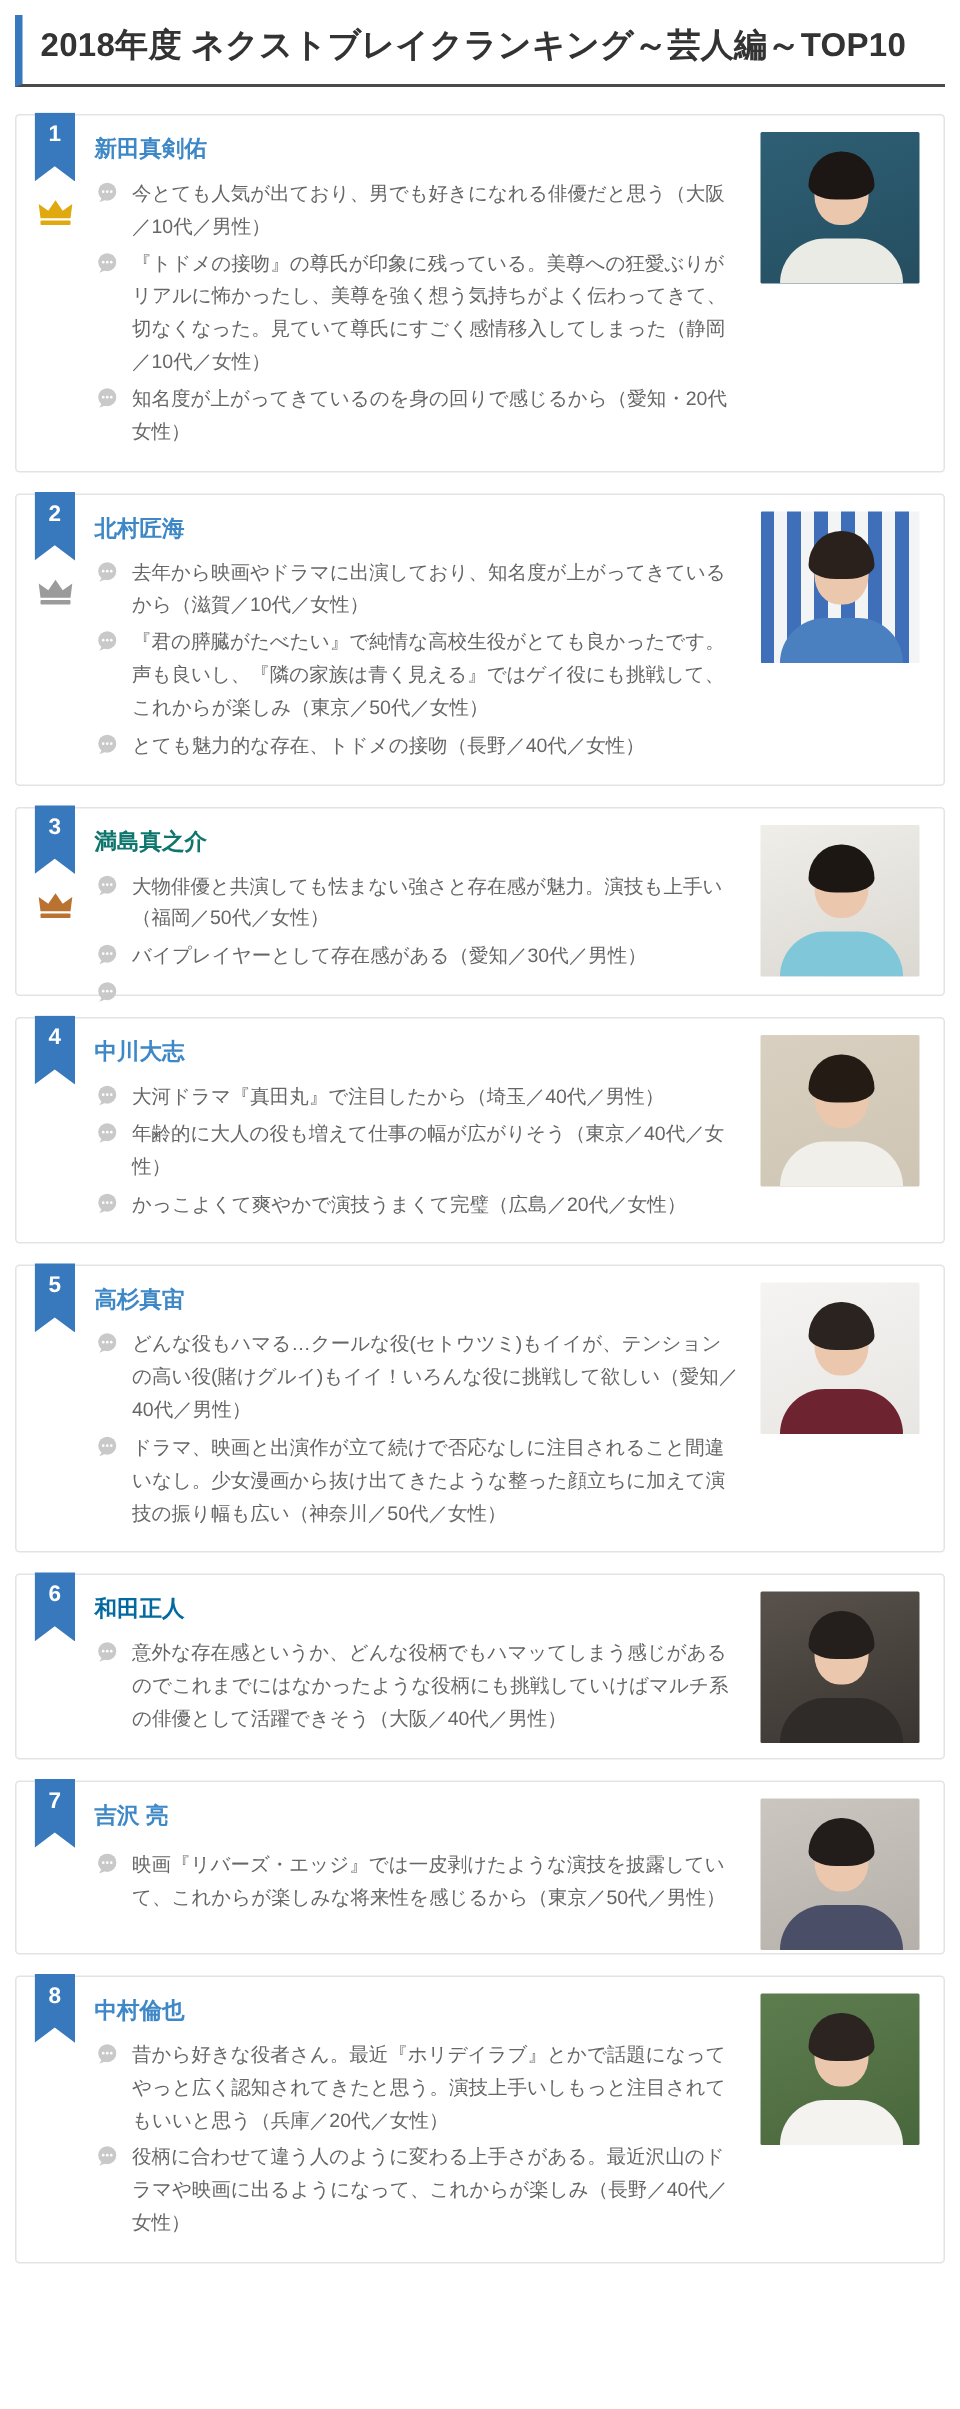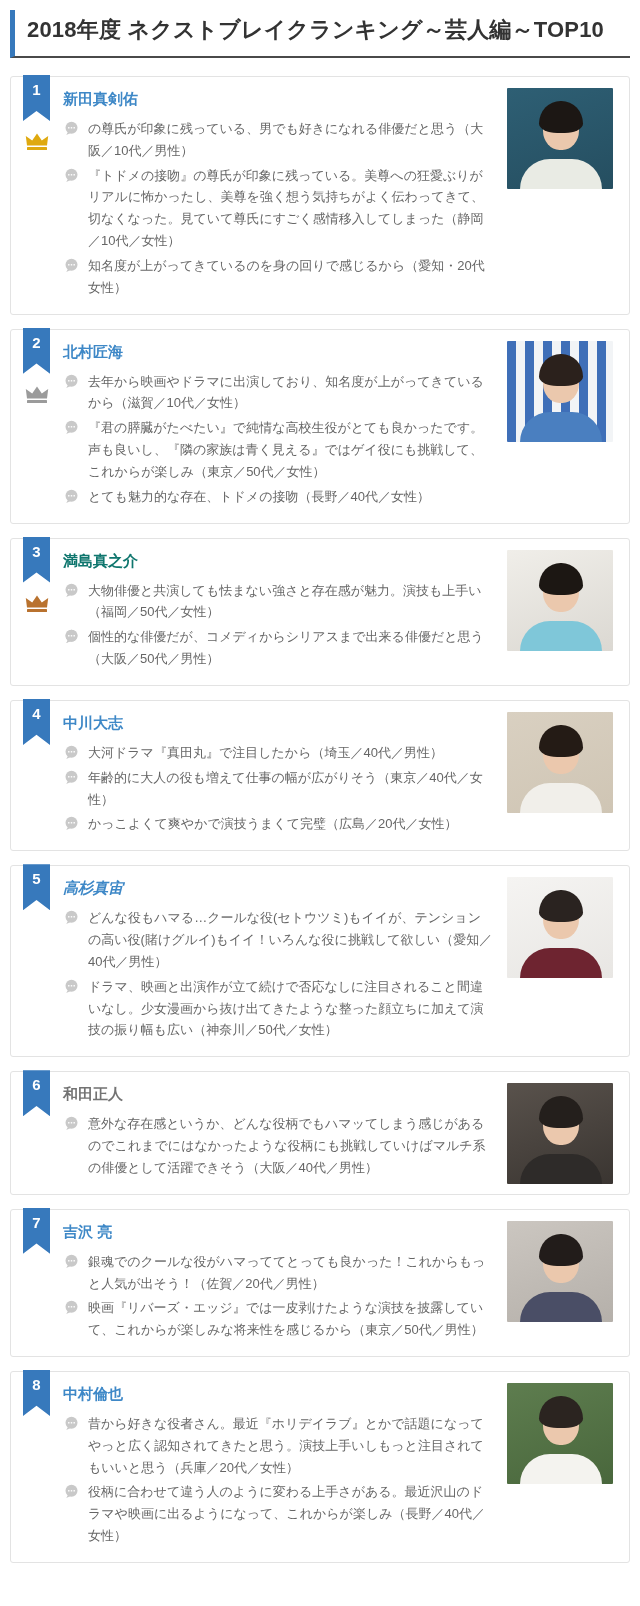--- a/index.html
+++ b/index.html
@@ -129,21 +129,21 @@
       </svg>
     </div>
     <a class="entry-name" style="color: rgb(62, 136, 199);">新田真剣佑</a>
     <ul class="comments">
           <li class="comment"><span class="bubble-icon"><svg viewBox="0 0 20 20" width="15" height="15" aria-hidden="true">
                 <circle cx="10" cy="9" r="8" fill="#C9C9C9"></circle>
                 <path d="M5.5 14 L3 18.5 L9 16 Z" fill="#C9C9C9"></path>
                 <circle cx="6.4" cy="9" r="1.15" fill="#fff"></circle>
                 <circle cx="10" cy="9" r="1.15" fill="#fff"></circle>
                 <circle cx="13.6" cy="9" r="1.15" fill="#fff"></circle>
-              </svg></span><span>の尊氏が印象に残っている、男でも好きになれる俳優だと思う（大阪／10代／男性）</span></li>
+              </svg></span><span>今とても人気が出ており、男でも好きになれる俳優だと思う（大阪／10代／男性）</span></li>
           <li class="comment"><span class="bubble-icon"><svg viewBox="0 0 20 20" width="15" height="15" aria-hidden="true">
                 <circle cx="10" cy="9" r="8" fill="#C9C9C9"></circle>
                 <path d="M5.5 14 L3 18.5 L9 16 Z" fill="#C9C9C9"></path>
                 <circle cx="6.4" cy="9" r="1.15" fill="#fff"></circle>
                 <circle cx="10" cy="9" r="1.15" fill="#fff"></circle>
                 <circle cx="13.6" cy="9" r="1.15" fill="#fff"></circle>
               </svg></span><span>『トドメの接吻』の尊氏が印象に残っている。美尊への狂愛ぶりがリアルに怖かったし、美尊を強く想う気持ちがよく伝わってきて、切なくなった。見ていて尊氏にすごく感情移入してしまった（静岡／10代／女性）</span></li>
           <li class="comment"><span class="bubble-icon"><svg viewBox="0 0 20 20" width="15" height="15" aria-hidden="true">
                 <circle cx="10" cy="9" r="8" fill="#C9C9C9"></circle>
                 <path d="M5.5 14 L3 18.5 L9 16 Z" fill="#C9C9C9"></path>
@@ -214,28 +214,28 @@
                 <circle cx="6.4" cy="9" r="1.15" fill="#fff"></circle>
                 <circle cx="10" cy="9" r="1.15" fill="#fff"></circle>
                 <circle cx="13.6" cy="9" r="1.15" fill="#fff"></circle>
               </svg></span><span>大物俳優と共演しても怯まない強さと存在感が魅力。演技も上手い（福岡／50代／女性）</span></li>
           <li class="comment"><span class="bubble-icon"><svg viewBox="0 0 20 20" width="15" height="15" aria-hidden="true">
                 <circle cx="10" cy="9" r="8" fill="#C9C9C9"></circle>
                 <path d="M5.5 14 L3 18.5 L9 16 Z" fill="#C9C9C9"></path>
                 <circle cx="6.4" cy="9" r="1.15" fill="#fff"></circle>
                 <circle cx="10" cy="9" r="1.15" fill="#fff"></circle>
                 <circle cx="13.6" cy="9" r="1.15" fill="#fff"></circle>
+              </svg></span><span>バイプレイヤーとして存在感がある（愛知／30代／男性）</span></li>
+          <li class="comment"><span class="bubble-icon"><svg viewBox="0 0 20 20" width="15" height="15" aria-hidden="true">
+                <circle cx="10" cy="9" r="8" fill="#C9C9C9"></circle>
+                <path d="M5.5 14 L3 18.5 L9 16 Z" fill="#C9C9C9"></path>
+                <circle cx="6.4" cy="9" r="1.15" fill="#fff"></circle>
+                <circle cx="10" cy="9" r="1.15" fill="#fff"></circle>
+                <circle cx="13.6" cy="9" r="1.15" fill="#fff"></circle>
               </svg></span></li>
-          <li class="comment"><span class="bubble-icon"><svg viewBox="0 0 20 20" width="15" height="15" aria-hidden="true">
-                <circle cx="10" cy="9" r="8" fill="#C9C9C9"></circle>
-                <path d="M5.5 14 L3 18.5 L9 16 Z" fill="#C9C9C9"></path>
-                <circle cx="6.4" cy="9" r="1.15" fill="#fff"></circle>
-                <circle cx="10" cy="9" r="1.15" fill="#fff"></circle>
-                <circle cx="13.6" cy="9" r="1.15" fill="#fff"></circle>
-              </svg></span><span>個性的な俳優だが、コメディからシリアスまで出来る俳優だと思う（大阪／50代／男性）</span></li>
         </ul>
     <div class="photo" style="background: linear-gradient(160deg, rgb(240, 238, 233), rgb(219, 216, 210));">
       <span class="body" style="background: rgb(127, 199, 217);"></span>
       <span class="head" style="background: rgb(235, 200, 173);"></span>
       <span class="hair" style="background: rgb(28, 23, 19);"></span>
     </div>
   </div>
 
   <div class="card">
     <div class="rail">
@@ -271,21 +271,21 @@
       <span class="head" style="background: rgb(235, 200, 173);"></span>
       <span class="hair" style="background: rgb(36, 27, 21);"></span>
     </div>
   </div>
 
   <div class="card">
     <div class="rail">
       <div class="badge" style="background: rgb(55, 121, 188);">5</div>
 
     </div>
-    <a class="entry-name" style="color: rgb(62, 136, 199); font-style: italic;">高杉真宙</a>
+    <a class="entry-name" style="color: rgb(62, 136, 199);">高杉真宙</a>
     <ul class="comments">
           <li class="comment"><span class="bubble-icon"><svg viewBox="0 0 20 20" width="15" height="15" aria-hidden="true">
                 <circle cx="10" cy="9" r="8" fill="#C9C9C9"></circle>
                 <path d="M5.5 14 L3 18.5 L9 16 Z" fill="#C9C9C9"></path>
                 <circle cx="6.4" cy="9" r="1.15" fill="#fff"></circle>
                 <circle cx="10" cy="9" r="1.15" fill="#fff"></circle>
                 <circle cx="13.6" cy="9" r="1.15" fill="#fff"></circle>
               </svg></span><span>どんな役もハマる…クールな役(セトウツミ)もイイが、テンションの高い役(賭けグルイ)もイイ！いろんな役に挑戦して欲しい（愛知／40代／男性）</span></li>
           <li class="comment"><span class="bubble-icon"><svg viewBox="0 0 20 20" width="15" height="15" aria-hidden="true">
                 <circle cx="10" cy="9" r="8" fill="#C9C9C9"></circle>
@@ -300,21 +300,21 @@
       <span class="head" style="background: rgb(235, 200, 173);"></span>
       <span class="hair" style="background: rgb(42, 35, 32);"></span>
     </div>
   </div>
 
   <div class="card">
     <div class="rail">
       <div class="badge" style="background: rgb(55, 121, 188);">6</div>
 
     </div>
-    <a class="entry-name" style="color: #737373;">和田正人</a>
+    <a class="entry-name" style="color: #0369a1;">和田正人</a>
     <ul class="comments">
           <li class="comment"><span class="bubble-icon"><svg viewBox="0 0 20 20" width="15" height="15" aria-hidden="true">
                 <circle cx="10" cy="9" r="8" fill="#C9C9C9"></circle>
                 <path d="M5.5 14 L3 18.5 L9 16 Z" fill="#C9C9C9"></path>
                 <circle cx="6.4" cy="9" r="1.15" fill="#fff"></circle>
                 <circle cx="10" cy="9" r="1.15" fill="#fff"></circle>
                 <circle cx="13.6" cy="9" r="1.15" fill="#fff"></circle>
               </svg></span><span>意外な存在感というか、どんな役柄でもハマッてしまう感じがあるのでこれまでにはなかったような役柄にも挑戦していけばマルチ系の俳優として活躍できそう（大阪／40代／男性）</span></li>
         </ul>
     <div class="photo" style="background: linear-gradient(160deg, rgb(89, 82, 76), rgb(58, 53, 49));">
@@ -330,21 +330,21 @@
 
     </div>
     <a class="entry-name" style="color: rgb(62, 136, 199);">吉沢 亮</a>
     <ul class="comments">
           <li class="comment"><span class="bubble-icon"><svg viewBox="0 0 20 20" width="15" height="15" aria-hidden="true">
                 <circle cx="10" cy="9" r="8" fill="#C9C9C9"></circle>
                 <path d="M5.5 14 L3 18.5 L9 16 Z" fill="#C9C9C9"></path>
                 <circle cx="6.4" cy="9" r="1.15" fill="#fff"></circle>
                 <circle cx="10" cy="9" r="1.15" fill="#fff"></circle>
                 <circle cx="13.6" cy="9" r="1.15" fill="#fff"></circle>
-              </svg></span><span>銀魂でのクールな役がハマっててとっても良かった！これからもっと人気が出そう！（佐賀／20代／男性）</span></li>
+              </svg></span></li>
           <li class="comment"><span class="bubble-icon"><svg viewBox="0 0 20 20" width="15" height="15" aria-hidden="true">
                 <circle cx="10" cy="9" r="8" fill="#C9C9C9"></circle>
                 <path d="M5.5 14 L3 18.5 L9 16 Z" fill="#C9C9C9"></path>
                 <circle cx="6.4" cy="9" r="1.15" fill="#fff"></circle>
                 <circle cx="10" cy="9" r="1.15" fill="#fff"></circle>
                 <circle cx="13.6" cy="9" r="1.15" fill="#fff"></circle>
               </svg></span><span>映画『リバーズ・エッジ』では一皮剥けたような演技を披露していて、これからが楽しみな将来性を感じるから（東京／50代／男性）</span></li>
         </ul>
     <div class="photo" style="background: linear-gradient(160deg, rgb(203, 198, 192), rgb(181, 176, 170));">
       <span class="body" style="background: rgb(74, 78, 102);"></span>

